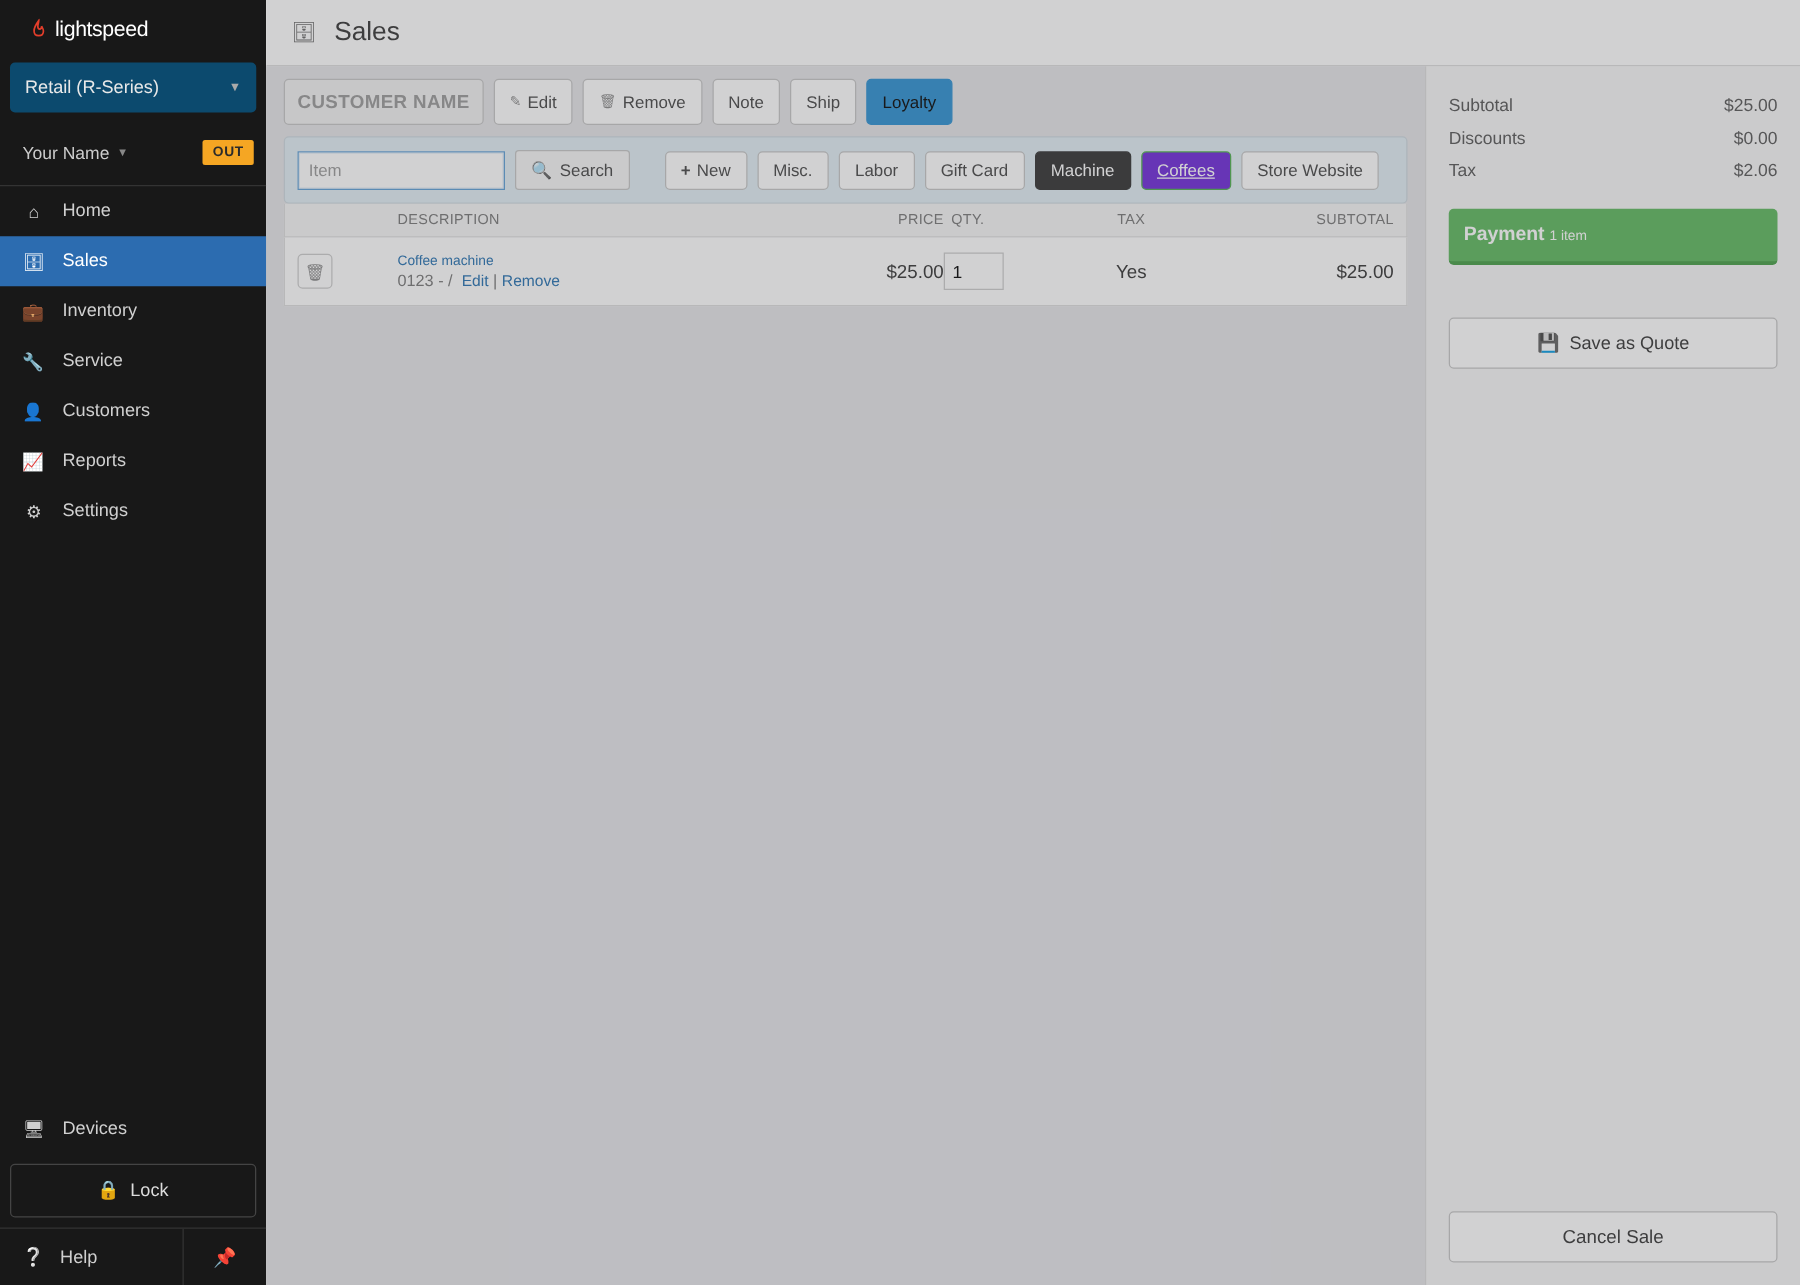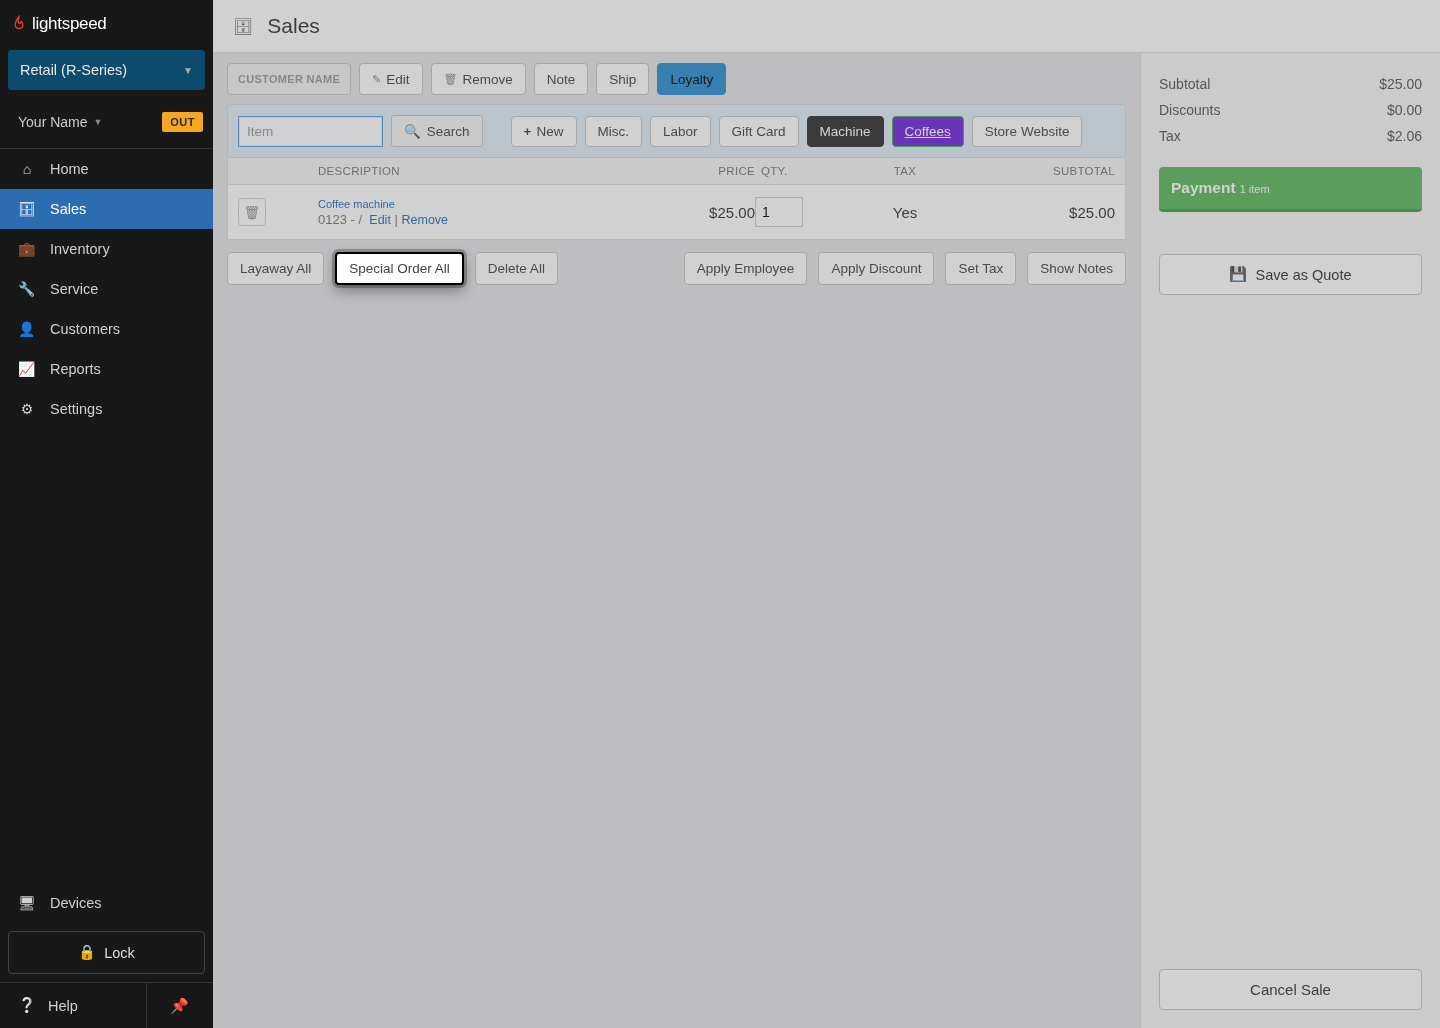--- a/index.html
+++ b/index.html
@@ -1,20 +1,20 @@
 <!DOCTYPE html>
 <html><head>
   <meta charset="utf-8">
   <style>
     * { margin: 0; padding: 0; box-sizing: border-box; font-family: -apple-system, BlinkMacSystemFont, "Segoe UI", Helvetica, Arial, sans-serif; }
     body { width: 1440px; height: 1028px; display: flex; overflow: hidden; position: relative; }
     
     
     .sidebar { width: 213px; background: #181818; color: #ddd; display: flex; flex-direction: column; height: 100%; flex-shrink: 0; }
-    .logo-area { padding: 14px 14px 10px 10px; display: flex; align-items: center; gap: 4px; }
+    .logo-area { padding: 14px 14px 10px 22px; display: flex; align-items: center; gap: 4px; }
     .logo-flame { width: 18px; }
     .logo-text { font-weight: 400; font-size: 17px; color: #fff; letter-spacing: -0.3px;}
     .retail-selector { margin: 6px 8px; background: #0c4a6e; border-radius: 4px; padding: 12px 12px; display: flex; justify-content: space-between; align-items: center; cursor: pointer; font-size: 14.5px; color:#e9e9e9;}
     .retail-selector .caret { font-size: 10px; color: #aaa; }
     .company-block { margin: 4px 8px 0 8px; background: #303030; border-radius: 4px; padding: 10px 12px; font-size: 13.5px; color: #ddd; }
     .company-block .line2 { font-weight: 600; color: #fff; margin-top:2px; }
     .user-row { display: flex; justify-content: space-between; align-items: center; padding: 16px 10px 16px 18px; }
     .user-row .name { font-size: 14px; color: #ccc; display:flex; align-items:center; gap:6px;}
     .user-row .caret { font-size:9px; color:#888;}
     .out-badge { background: #f5a623; color: #2b2b2b; font-size: 11px; font-weight: 700; padding: 4px 8px; border-radius: 2px; letter-spacing: 0.5px; }
@@ -41,24 +41,24 @@
     .center { flex:1; padding: 10px 14px 14px 14px; display:flex; flex-direction:column;}
     
     .btn { border:1px solid #c5c5c5; background:#fff; color:#444; font-size:13.5px; padding: 7px 12px; border-radius:4px; cursor:pointer; display:inline-flex; align-items:center; gap:5px;}
     .btn-blue { background:#2a8fd1; border-color:#2a8fd1; color:#000000;}
     .btn-green { background:#6d28d9; border-color:#4cae4c; color:#fff;text-decoration:underline;}
     .btn-dark { background:#303030; border-color:#303030; color:#fff;}
     .btn-highlight { background:#fff; border:2px solid #000; box-shadow: 0 0 0 3px rgba(0,0,0,0.25), 0 6px 14px rgba(0,0,0,0.35); position: relative; z-index: 50;}
     .icon-sm { font-size:11px; color:#888;}
     
     .row1 { display:flex; gap:8px; }
-    .customer-chip { border:1px solid #c5c5c5; background:#f2f2f2; color:#999; font-size:11px; font-weight:600; letter-spacing:0.3px; padding: 9px 10px; border-radius:4px;}
+    .customer-chip { border:1px solid #c5c5c5; background:#f2f2f2; color:#999; font-size:15px; font-weight:600; letter-spacing:0.3px; padding: 9px 10px; border-radius:4px;}
     
     .search-row { margin-top:9px; border:1px solid #cdd8df; border-radius:4px; background:#e1eef4; padding:10px; display:flex; gap:8px; align-items:center; flex-wrap:nowrap;}
-    .item-input { width:145px; padding:7px 8px; border:1px solid #5c9fd6; font-size:13.5px; background:#fff; outline:none; box-shadow: inset 0 0 0 1px rgba(60,140,200,0.15);}
+    .item-input { width:166px; padding:7px 8px; border:1px solid #5c9fd6; font-size:13.5px; background:#fff; outline:none; box-shadow: inset 0 0 0 1px rgba(60,140,200,0.15);}
     .item-input::placeholder { color:#999; }
     .srch-btn { border:1px solid #c5c5c5; background:#f6f6f6; padding:7px 12px; font-size:13.5px; color:#444; display:flex; gap:6px; align-items:center; border-radius:3px; cursor:pointer;}
     .catbar { display:flex; gap:8px; margin-left:20px;}
     
     .table-head { margin-top:0; display:grid; grid-template-columns: 80px 1fr 100px 70px 160px 130px; background:#f5f5f5; border:1px solid #ddd; border-top:none; font-size:11.5px; color:#777; padding: 7px 10px; letter-spacing:0.3px;}
     .th { }
     .th.r { text-align:right;}
     .th.c { text-align:center;}
     
     .line-item { display:grid; grid-template-columns: 80px 1fr 100px 70px 160px 130px; align-items:center; background:#fff; border:1px solid #ddd; border-top:none; padding: 12px 10px; }
@@ -226,33 +226,20 @@
             <span>0123 - /</span>
             &nbsp;<a>Edit</a> | <a>Remove</a>
           </div>
         </div>
         <div class="price-cell">$25.00</div>
         <div class="qty-cell"><input value="1" style=""></div>
         <div class="tax-cell">Yes</div>
         <div class="sub-cell">$25.00</div>
       </div>
 
-      <div class="actions-row">
-        <div class="actions-left">
-          <button class="btn">Layaway All</button>
-          <button class="btn btn-highlight">Special Order All</button>
-          <button class="btn">Delete All</button>
-        </div>
-        <div class="actions-right">
-          <button class="btn">Apply Employee</button>
-          <button class="btn">Apply Discount</button>
-          <button class="btn">Set Tax</button>
-          <button class="btn">Show Notes</button>
-        </div>
-      </div>
 
     </div>
 
     <aside class="right-panel">
       <div class="sum-row">
           <span>Subtotal</span>
           <span>$25.00</span>
         </div>
       <div class="sum-row">
           <span>Discounts</span>

